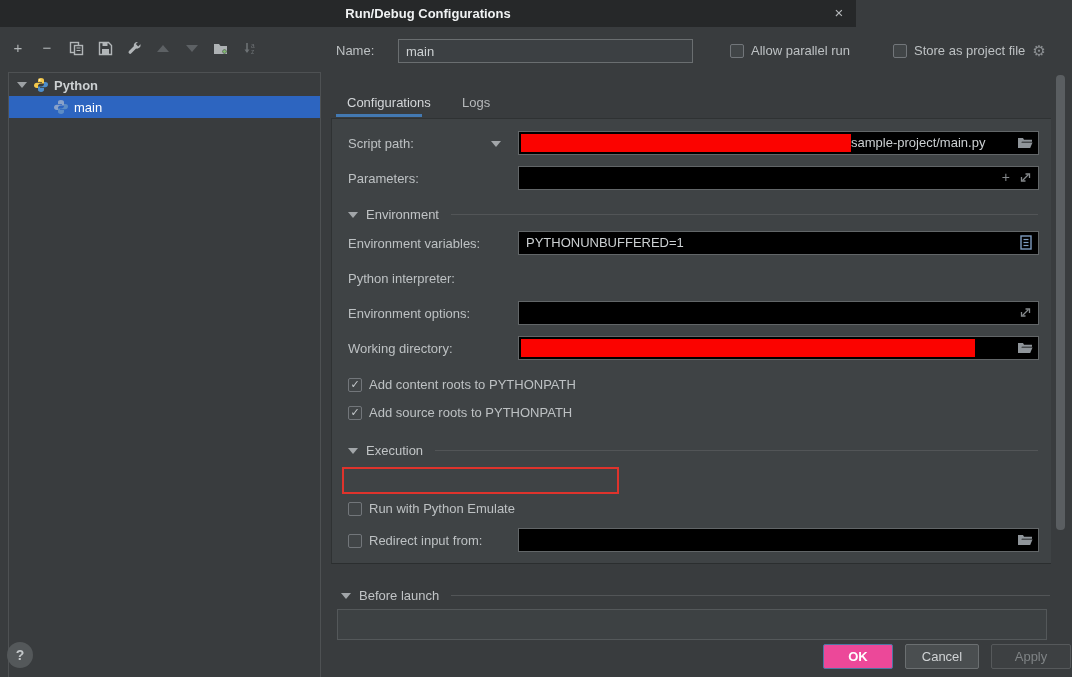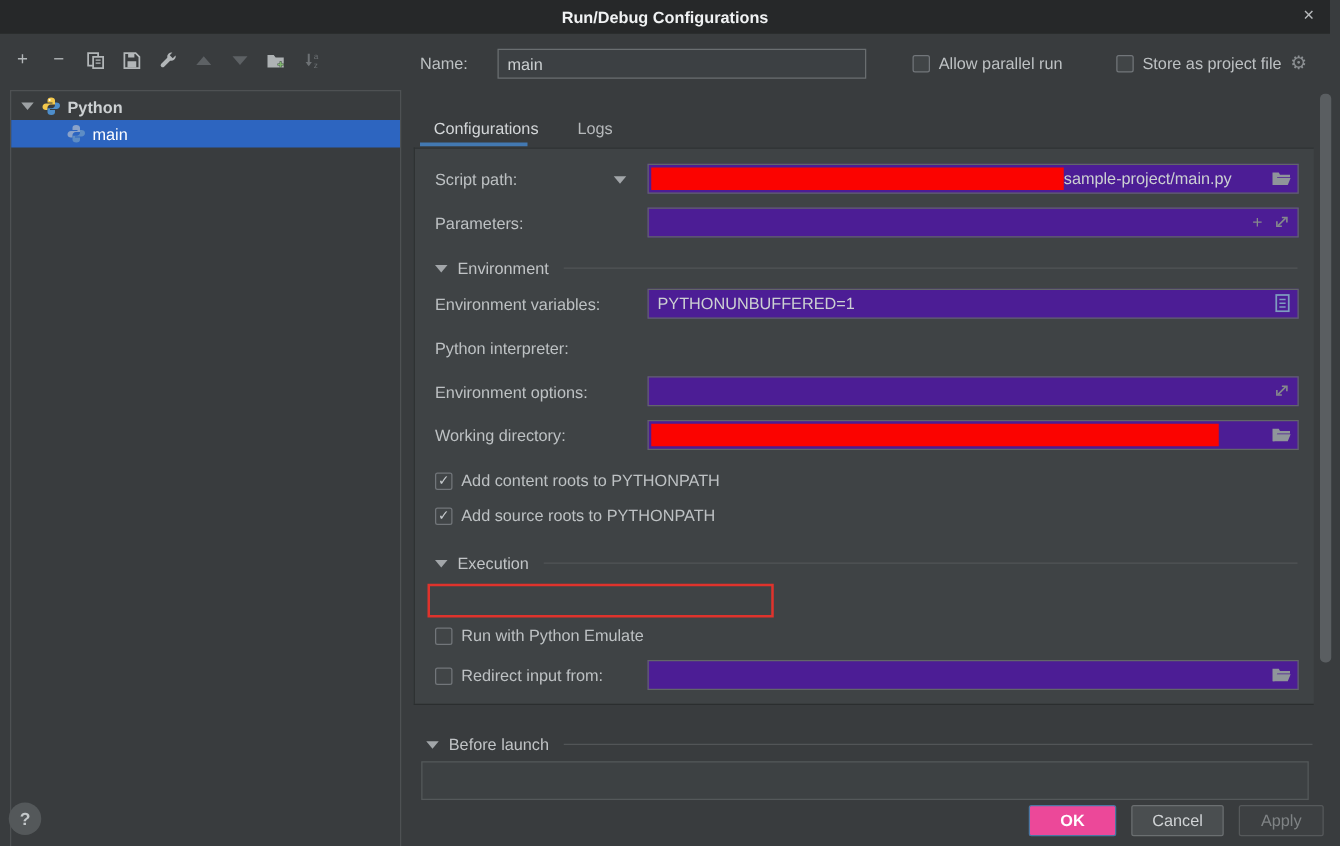--- a/index.html
+++ b/index.html
@@ -3,21 +3,21 @@
 <meta charset="utf-8">
 <style>
   html,body{margin:0;padding:0}
   body{
     width:1072px;height:677px;position:relative;overflow:hidden;
     background:#393c3e;color:#bdc1c3;
     font-family:"Liberation Sans",sans-serif;font-size:13px;
   }
   .abs{position:absolute}
   
-  .titlebar{left:0;top:0;width:1064px;height:27px;background:#262829;
+  .titlebar{left:0;top:0;width:856px;height:27px;background:#262829;
     display:flex;align-items:center;justify-content:center}
   .title{color:#f0f2f3;font-weight:bold;font-size:13px}
   .close-btn{position:absolute;right:8px;top:4px;color:#b7babc;font-size:15px;
     width:18px;height:18px;text-align:center;line-height:18px;cursor:default}
   
   .toolbar{left:10px;top:38px;height:20px;display:flex;align-items:center;gap:13px}
   .tbi{width:16px;height:16px;display:flex;align-items:center;justify-content:center;
     color:#b2b6b8;font-size:15px;line-height:16px}
   .tbi.disabled{color:#5d6164}
   .tri-up{width:0;height:0;border-left:6px solid transparent;border-right:6px solid transparent;border-bottom:7px solid #5d6164}
@@ -39,38 +39,38 @@
     display:flex;align-items:center;justify-content:center;font-size:11px;color:#c6cacd;box-sizing:border-box;flex:0 0 auto}
   .cb-row{display:flex;align-items:center;gap:7px}
   
   .tab{color:#b6b9bb}
   .tab.active{color:#d3d6d8}
   .tab-underline{left:336px;top:114px;width:86px;height:3px;background:#4379b2}
   
   .panel{left:331px;top:118px;width:720px;height:446px;background:#3f4345;
     border-top:1px solid #2f3233;border-left:1px solid #2f3233;border-bottom:1px solid #2b2e2f;box-sizing:border-box}
   .row-label{position:absolute;left:16px;color:#bdc1c3}
-  .field{position:absolute;left:186px;width:521px;height:24px;background:#4c1d95;border:1px solid #626668;box-sizing:border-box}
+  .field{position:absolute;left:186px;width:521px;height:24px;background:#000000;border:1px solid #626668;box-sizing:border-box}
   .field .val{position:absolute;left:7px;top:3px;color:#ccd0d2}
   .redact{position:absolute;background:#fb0300}
   .combo-arrow{position:absolute;right:8px;top:9px;width:0;height:0;
     border-left:5px solid transparent;border-right:5px solid transparent;border-top:6px solid #a2a6a9}
   .sec-header{position:absolute;left:16px;right:13px;display:flex;align-items:center;gap:8px;color:#c1c4c6}
   .sec-header .line{flex:1;border-top:1px solid #525557;margin-left:4px}
   .sec-arrow{width:0;height:0;border-left:5px solid transparent;border-right:5px solid transparent;border-top:6px solid #a2a6a9}
   .hl-red{position:absolute;left:10px;width:277px;height:27px;border:2px solid #df332c;box-sizing:border-box}
   
   .bl-header{left:341px;top:588px;width:709px;display:flex;align-items:center;gap:8px;color:#c1c4c6}
   .bl-header .line{flex:1;border-top:1px solid #525557;margin-left:4px}
   .bl-box{left:337px;top:609px;width:710px;height:31px;background:#3d4143;border:1px solid #54585a;box-sizing:border-box}
   .btn{position:absolute;top:644px;height:25px;display:flex;align-items:center;justify-content:center;
     border-radius:2px;box-sizing:border-box;font-size:13px}
   .btn-ok{left:823px;width:70px;background:#ec4899;border:1px solid #4b77a3;color:#fff;font-weight:bold}
   .btn-cancel{left:905px;width:74px;background:#4a4e50;border:1px solid #6b6f71;color:#d0d3d5}
-  .btn-apply{left:991px;width:68px;background:#3d4042;border:1px solid #56595b;color:#7f8385}
+  .btn-apply{left:991px;width:80px;background:#3d4042;border:1px solid #56595b;color:#7f8385}
   .help-btn{left:7px;top:642px;width:26px;height:26px;border-radius:50%;background:#54585a;
     display:flex;align-items:center;justify-content:center;color:#c3c7c9;font-size:14px;font-weight:bold}
   .scroll-thumb{left:1056px;top:75px;width:9px;height:455px;background:#5a5e61;border-radius:4px}
   .gear{color:#8b8f92;font-size:15px;line-height:15px}
   .field-icon{position:absolute;top:4px}
 </style>
 </head>
 <body>
 
 <div class="abs titlebar">

